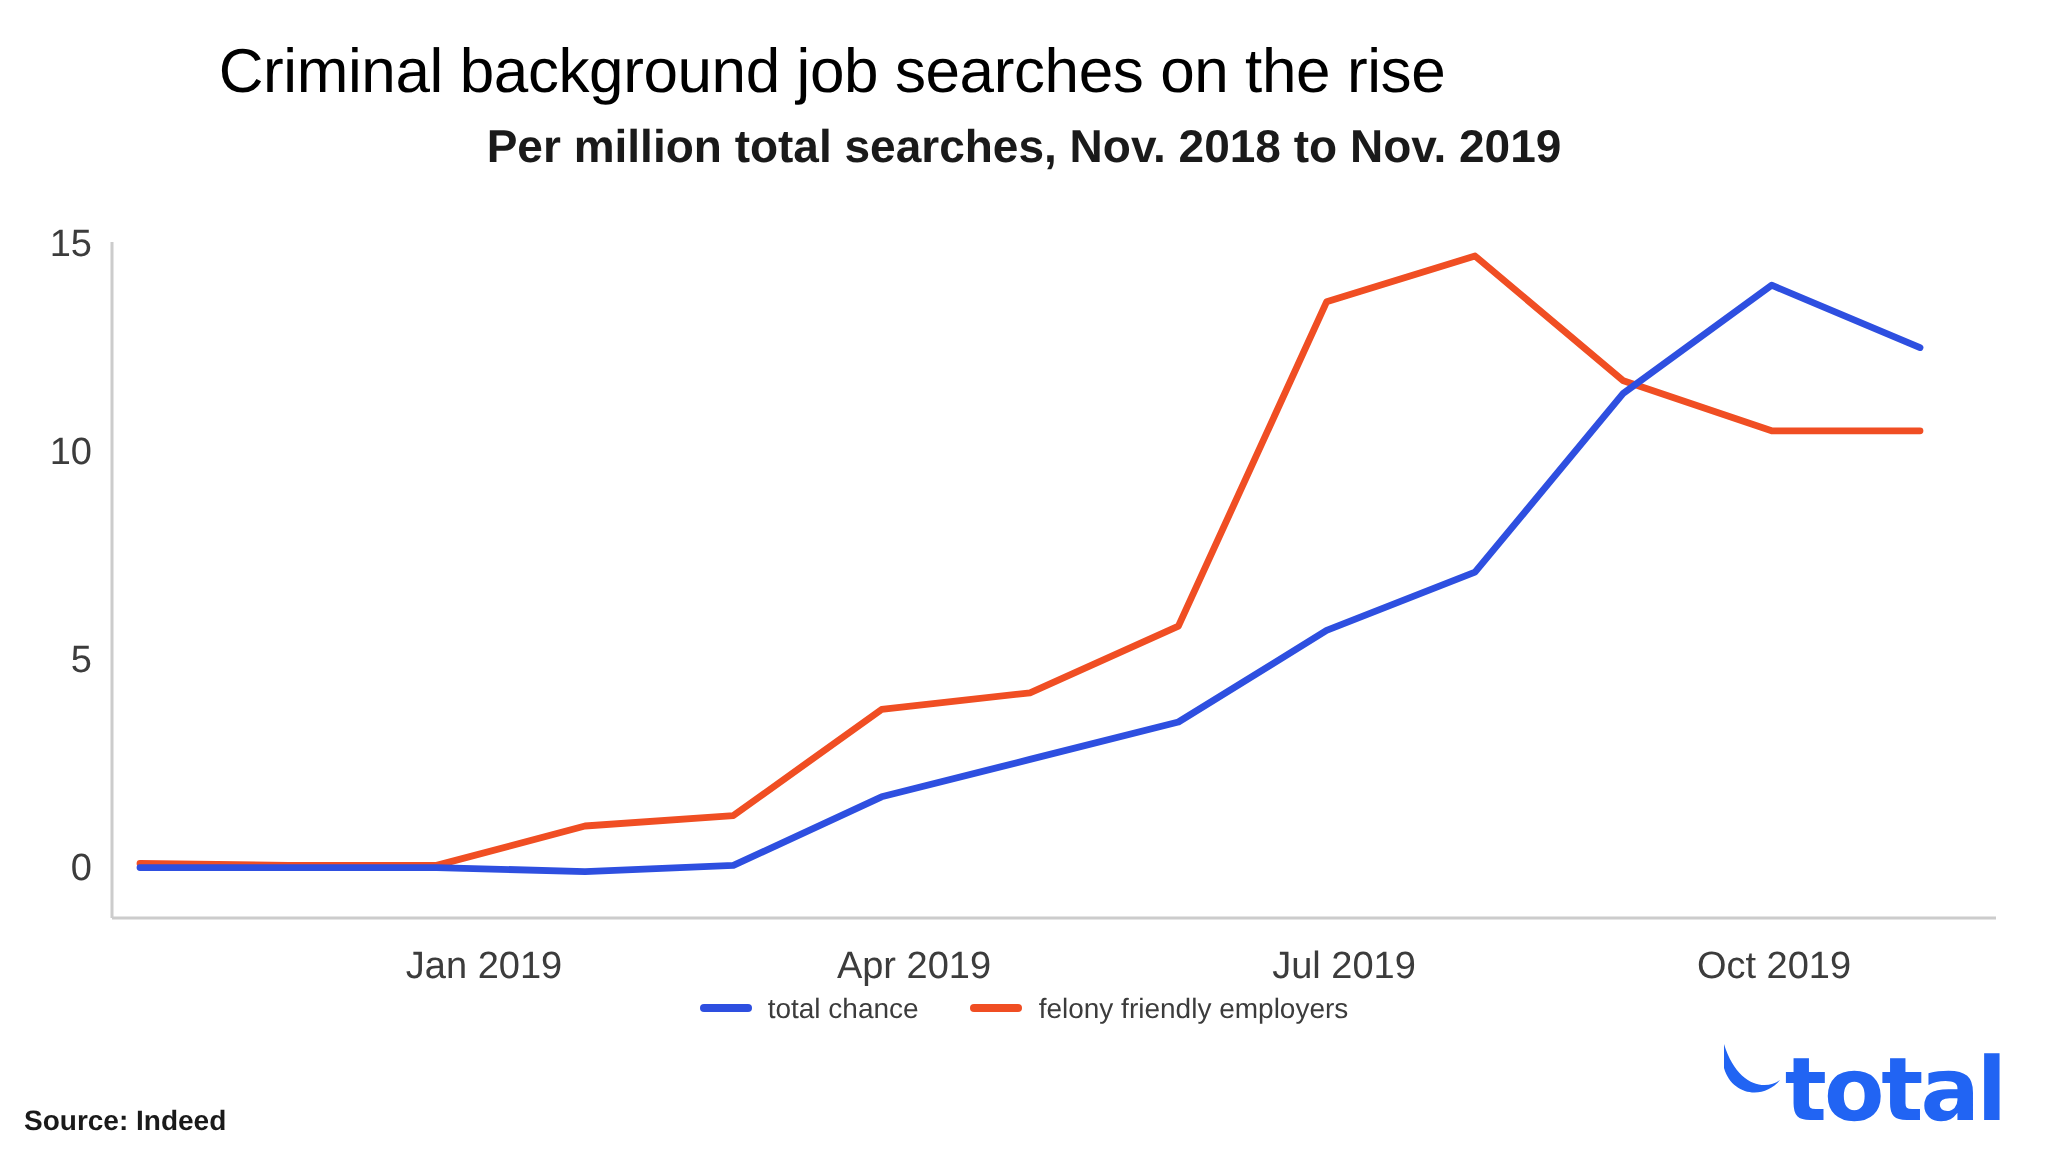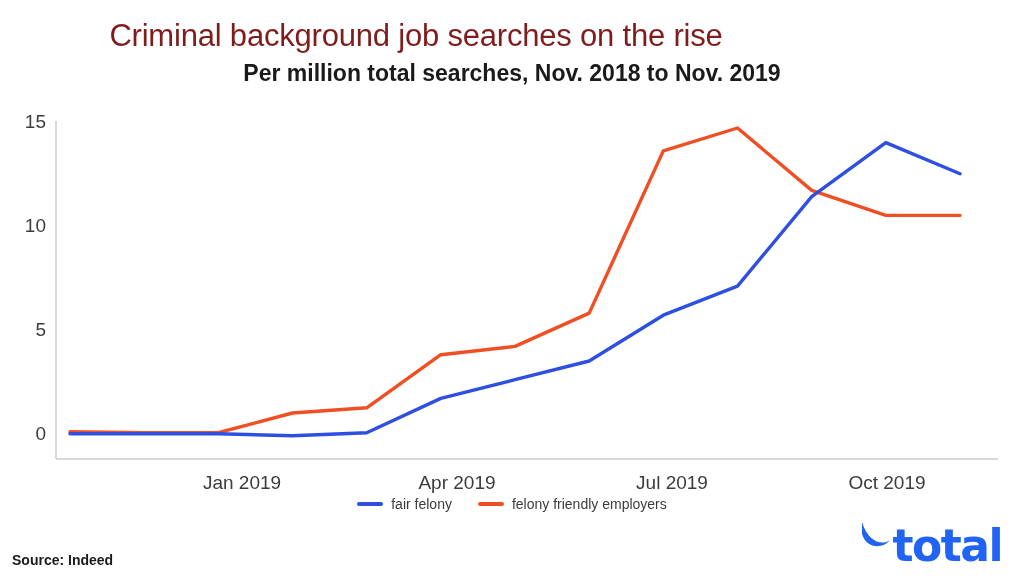--- a/index.html
+++ b/index.html
@@ -19,21 +19,21 @@
     inset: 0;
   }
   .title {
     position: absolute;
     top: 18px;
     left: 0;
     width: 832px;
     text-align: center;
     font-size: 31px;
     font-weight: 400;
-    color: #7f1d1d;
+    color: #000000;
     letter-spacing: -0.2px;
   }
   .subtitle {
     position: absolute;
     top: 60px;
     left: 0;
     width: 1024px;
     text-align: center;
     font-size: 23px;
     font-weight: bold;
@@ -135,21 +135,21 @@
       </g>
 
       <polyline id="series-felony" fill="none" stroke="#f04e23" stroke-width="3.4" stroke-linejoin="round" stroke-linecap="round" points="70.0,327.7 144.2,328.7 218.3,328.7 292.5,309.0 366.7,303.8 440.8,250.7 515.0,242.4 589.2,209.1 663.3,46.9 737.5,24.0 811.7,86.4 885.8,111.4 960.0,111.4"></polyline>
       <polyline id="series-fair" fill="none" stroke="#2e4fe0" stroke-width="3.4" stroke-linejoin="round" stroke-linecap="round" points="70.0,329.8 144.2,329.8 218.3,329.8 292.5,331.8 366.7,328.7 440.8,294.4 515.0,275.7 589.2,257.0 663.3,211.2 737.5,182.1 811.7,92.6 885.8,38.6 960.0,69.8"></polyline>
     </svg>
   </div>
 
   <div class="legend">
     <div class="legend-item">
       <span class="legend-swatch" id="sw0" style="background: rgb(46, 79, 224);"></span>
-      <span>fair felony</span>
+      <span>total chance</span>
     </div>
     <div class="legend-item">
       <span class="legend-swatch" id="sw1" style="background: rgb(240, 78, 35);"></span>
       <span>felony friendly employers</span>
     </div>
   </div>
 
   <div class="source">Source: Indeed</div>
 
   <div class="logo">

